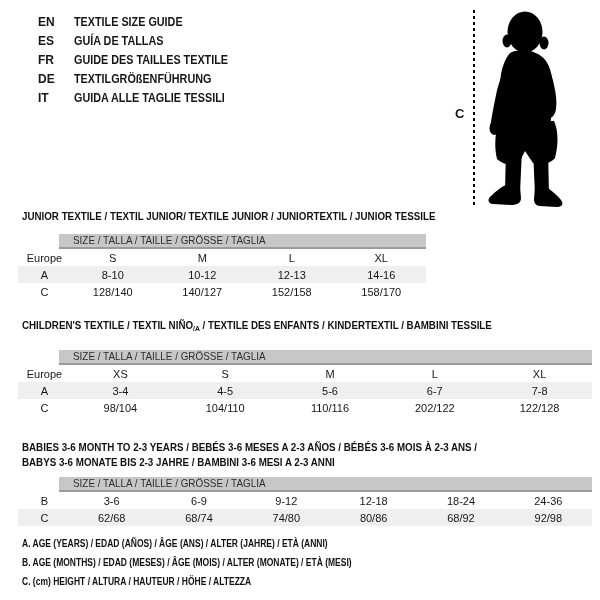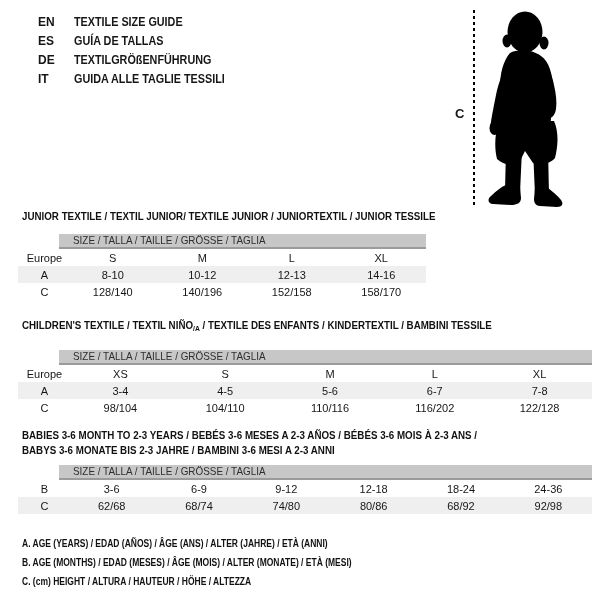--- a/index.html
+++ b/index.html
@@ -23,21 +23,21 @@
   
   #height-line{left:473px;top:10px;width:2px;height:197px;
     background:repeating-linear-gradient(180deg,#000 0 3px,transparent 3px 6px);}
   #figure-label{left:455px;top:106px;font-size:13px;font-weight:bold;}
   #baby{left:481px;top:9px;}
 
   
   .section{position:absolute;left:18px;}
   #section-junior{top:209px;}
   #section-children{top:318px;}
-  #section-babies{top:428px;}
+  #section-babies{top:440px;}
   .sec-heading{padding-left:4px;font-weight:bold;font-size:11.5px;line-height:15px;color:#111;}
   .sec-heading .subpart{font-size:8px;vertical-align:-2px;}
   #section-junior .tw{margin-top:10px;}
   #section-children .tw{margin-top:14px;}
   #section-babies .tw{margin-top:7px;}
   #section-junior .tw{width:408px;}
   #section-children .tw,#section-babies .tw{width:574px;}
 
   
   .bar{background:var(--bar-bg,#c7c7c7);border-bottom:2px solid var(--bar-border,#9b9b9b);
@@ -57,20 +57,24 @@
 <body style="--text: #161616; --bar-bg: #c7c7c7; --bar-border: #9b9b9b; --alt-row: #efefef; --silhouette: #000000;">
 
 <div id="language-list" class="abs">
     <div class="lang-row">
       <span class="lang-code">EN</span>
       <span><span class="cond90">TEXTILE SIZE GUIDE</span></span>
     </div>
     <div class="lang-row">
       <span class="lang-code">ES</span>
       <span><span class="cond90">GUÍA DE TALLAS</span></span>
+    </div>
+    <div class="lang-row">
+      <span class="lang-code">FR</span>
+      <span><span class="cond90">GUIDE DES TAILLES TEXTILE</span></span>
     </div>
     <div class="lang-row">
       <span class="lang-code">DE</span>
       <span><span class="cond90">TEXTILGRÖßENFÜHRUNG</span></span>
     </div>
     <div class="lang-row">
       <span class="lang-code">IT</span>
       <span><span class="cond90">GUIDA ALLE TAGLIE TESSILI</span></span>
     </div>
   </div>
@@ -119,21 +123,21 @@
             <tr>
               <th>A</th>
               <td>8-10</td>
               <td>10-12</td>
               <td>12-13</td>
               <td>14-16</td>
             </tr>
             <tr>
               <th>C</th>
               <td>128/140</td>
-              <td>140/196</td>
+              <td>140/127</td>
               <td>152/158</td>
               <td>158/170</td>
             </tr>
           </tbody>
         </table>
       </div>
     </div>
     <div class="section" id="section-children">
       <div class="sec-heading"><span class="cond"><span>CHILDREN'S TEXTILE / TEXTIL NIÑO</span><span class="subpart">/A</span><span> / TEXTILE DES ENFANTS / KINDERTEXTIL / BAMBINI TESSILE</span></span></div>
       <div class="tw">
@@ -162,21 +166,21 @@
               <td>4-5</td>
               <td>5-6</td>
               <td>6-7</td>
               <td>7-8</td>
             </tr>
             <tr>
               <th>C</th>
               <td>98/104</td>
               <td>104/110</td>
               <td>110/116</td>
-              <td>116/202</td>
+              <td>202/122</td>
               <td>122/128</td>
             </tr>
           </tbody>
         </table>
       </div>
     </div>
     <div class="section" id="section-babies">
       <div class="sec-heading"><span class="cond"><span>BABIES 3-6 MONTH TO 2-3 YEARS / BEBÉS 3-6 MESES A 2-3 AÑOS / BÉBÉS 3-6 MOIS À 2-3 ANS /</span></span></div>
       <div class="sec-heading"><span class="cond"><span>BABYS 3-6 MONATE BIS 2-3 JAHRE / BAMBINI 3-6 MESI A 2-3 ANNI</span></span></div>
       <div class="tw">

